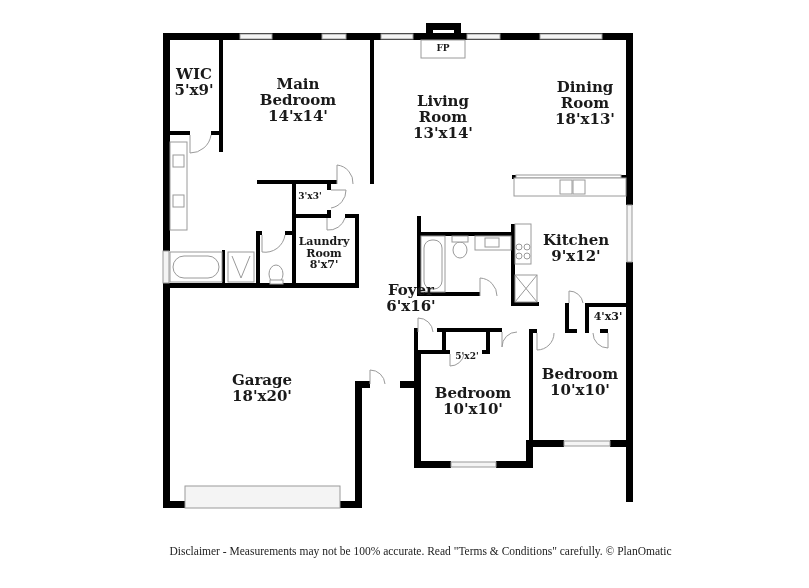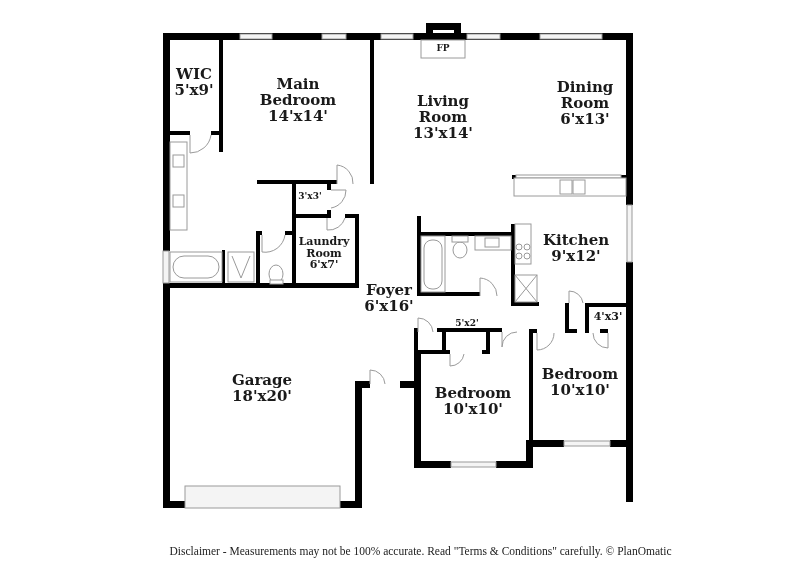--- a/index.html
+++ b/index.html
@@ -195,48 +195,48 @@
 
 <div class="label lg" style="left:443px; top:94px;">
   <div>Living</div>
   <div>Room</div>
   <div>13'x14'</div>
 </div>
 
 <div class="label lg" style="left:571px; top:80px;margin-left:14px;">
   <div>Dining</div>
   <div>Room</div>
-  <div>6'x13'</div>
+  <div>18'x13'</div>
 </div>
 
 <div class="label sm" style="left:310px; top:192px;">
   <div>3'x3'</div>
 </div>
 
 <div class="label md" style="left:324px; top:236px;text-align:center;">
   <div>Laundry</div>
   <div>Room</div>
-  <div>6'x7'</div>
+  <div>8'x7'</div>
 </div>
 
 <div class="label lg" style="left:576px; top:233px;">
   <div>Kitchen</div>
   <div>9'x12'</div>
 </div>
 
-<div class="label lg" style="left:389px; top:283px;">
+<div class="label lg" style="left:411px; top:283px;">
   <div>Foyer</div>
   <div>6'x16'</div>
 </div>
 
 <div class="label md" style="left:608px; top:311px;">
   <div>4'x3'</div>
 </div>
 
-<div class="label sm" style="left:467px; top:319px;">
+<div class="label sm" style="left:467px; top:352px;">
   <div>5'x2'</div>
 </div>
 
 <div class="label lg" style="left:262px; top:373px;">
   <div>Garage</div>
   <div>18'x20'</div>
 </div>
 
 <div class="label lg" style="left:473px; top:386px;">
   <div>Bedroom</div>

